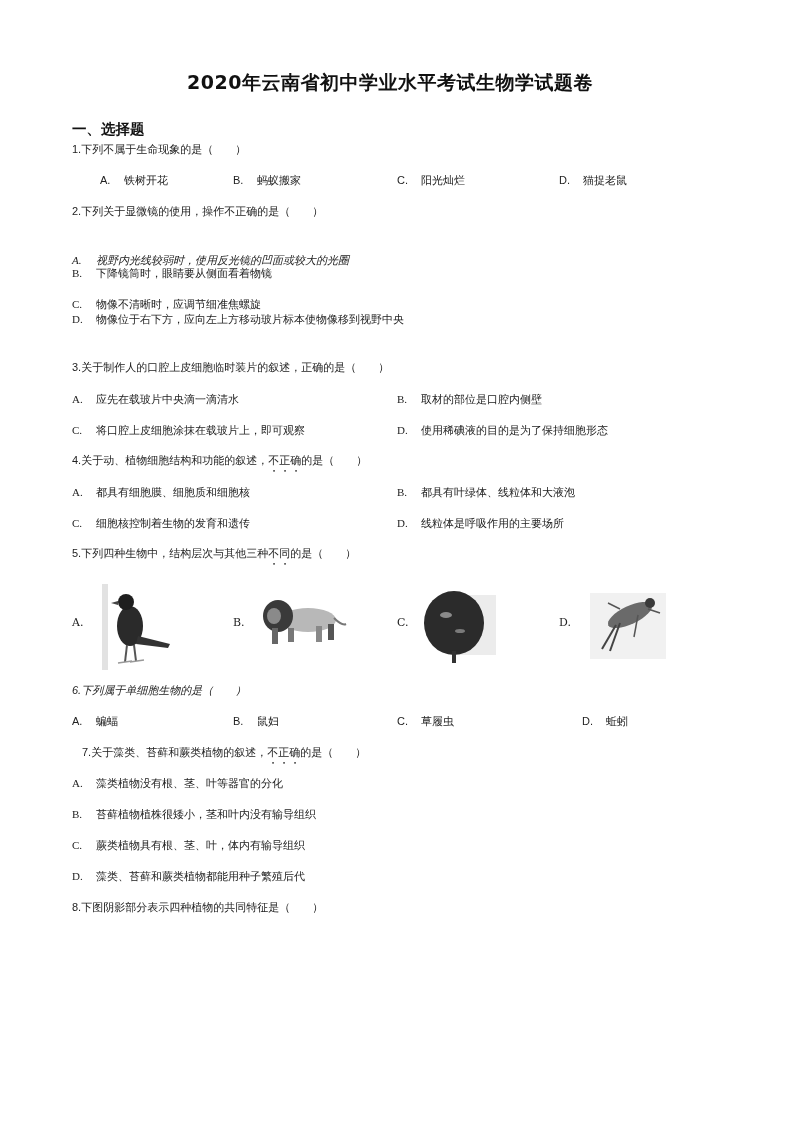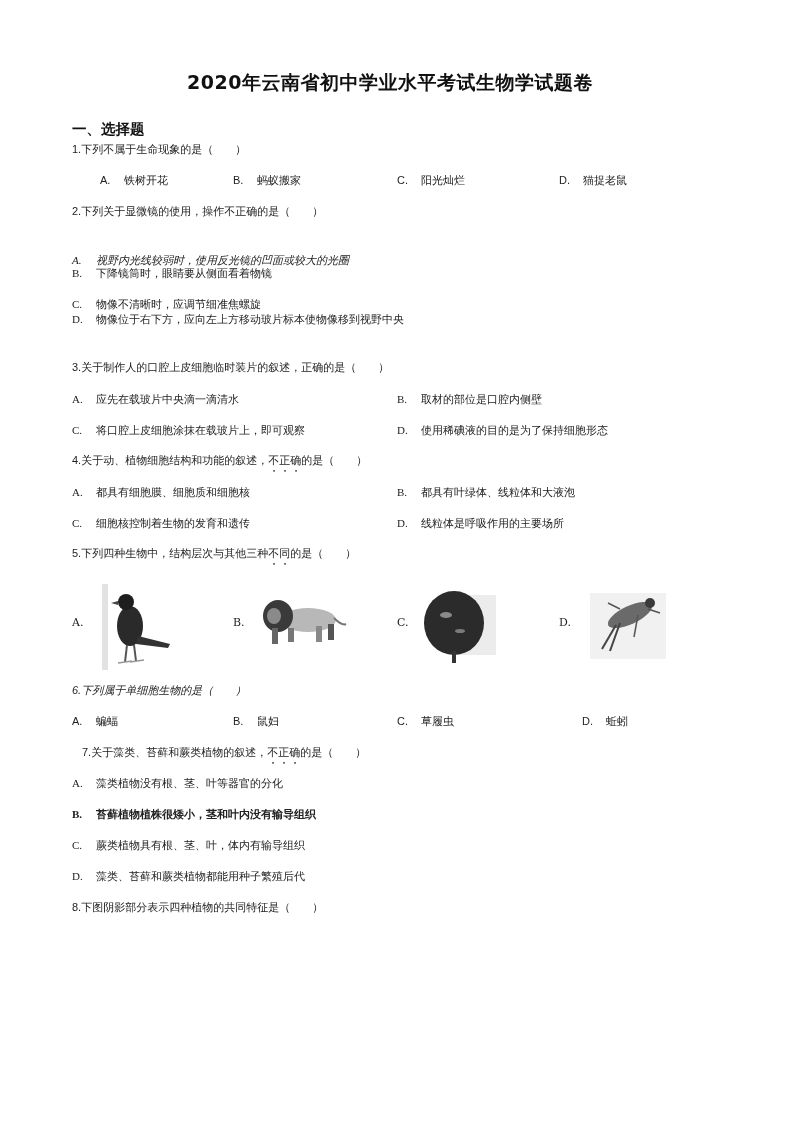--- a/index.html
+++ b/index.html
@@ -112,21 +112,21 @@
   </div>
   <div class="line" style="top:712px;"><span class="opt-label sans">A.</span><span>蝙蝠</span></div>
   <div class="line" style="top:712px;left:233px;"><span class="opt-label sans">B.</span><span>鼠妇</span></div>
   <div class="line" style="top:712px;left:397px;"><span class="opt-label sans">C.</span><span>草履虫</span></div>
   <div class="line" style="top:712px;left:559px;margin-left:23px;"><span class="opt-label sans">D.</span><span>蚯蚓</span></div>
 
   <div class="line" style="top:743px;margin-left:10px;">
     <span class="qnum">7.</span><span>关于藻类、苔藓和蕨类植物的叙述，</span><span class="emph">不正确</span><span>的是（　　）</span>
   </div>
   <div class="line" style="top:774px;"><span class="opt-label">A.</span><span>藻类植物没有根、茎、叶等器官的分化</span></div>
-  <div class="line" style="top:805px;font-weight:bold;"><span class="opt-label">B.</span><span>苔藓植物植株很矮小，茎和叶内没有输导组织</span></div>
+  <div class="line" style="top:805px;"><span class="opt-label">B.</span><span>苔藓植物植株很矮小，茎和叶内没有输导组织</span></div>
   <div class="line" style="top:836px;"><span class="opt-label">C.</span><span>蕨类植物具有根、茎、叶，体内有输导组织</span></div>
   <div class="line" style="top:867px;"><span class="opt-label">D.</span><span>藻类、苔藓和蕨类植物都能用种子繁殖后代</span></div>
 
   <div class="line" style="top:898px;">
     <span class="qnum">8.</span><span>下图阴影部分表示四种植物的共同特征是（　　）</span>
   </div>
 
 </div>
 
 </body></html>

